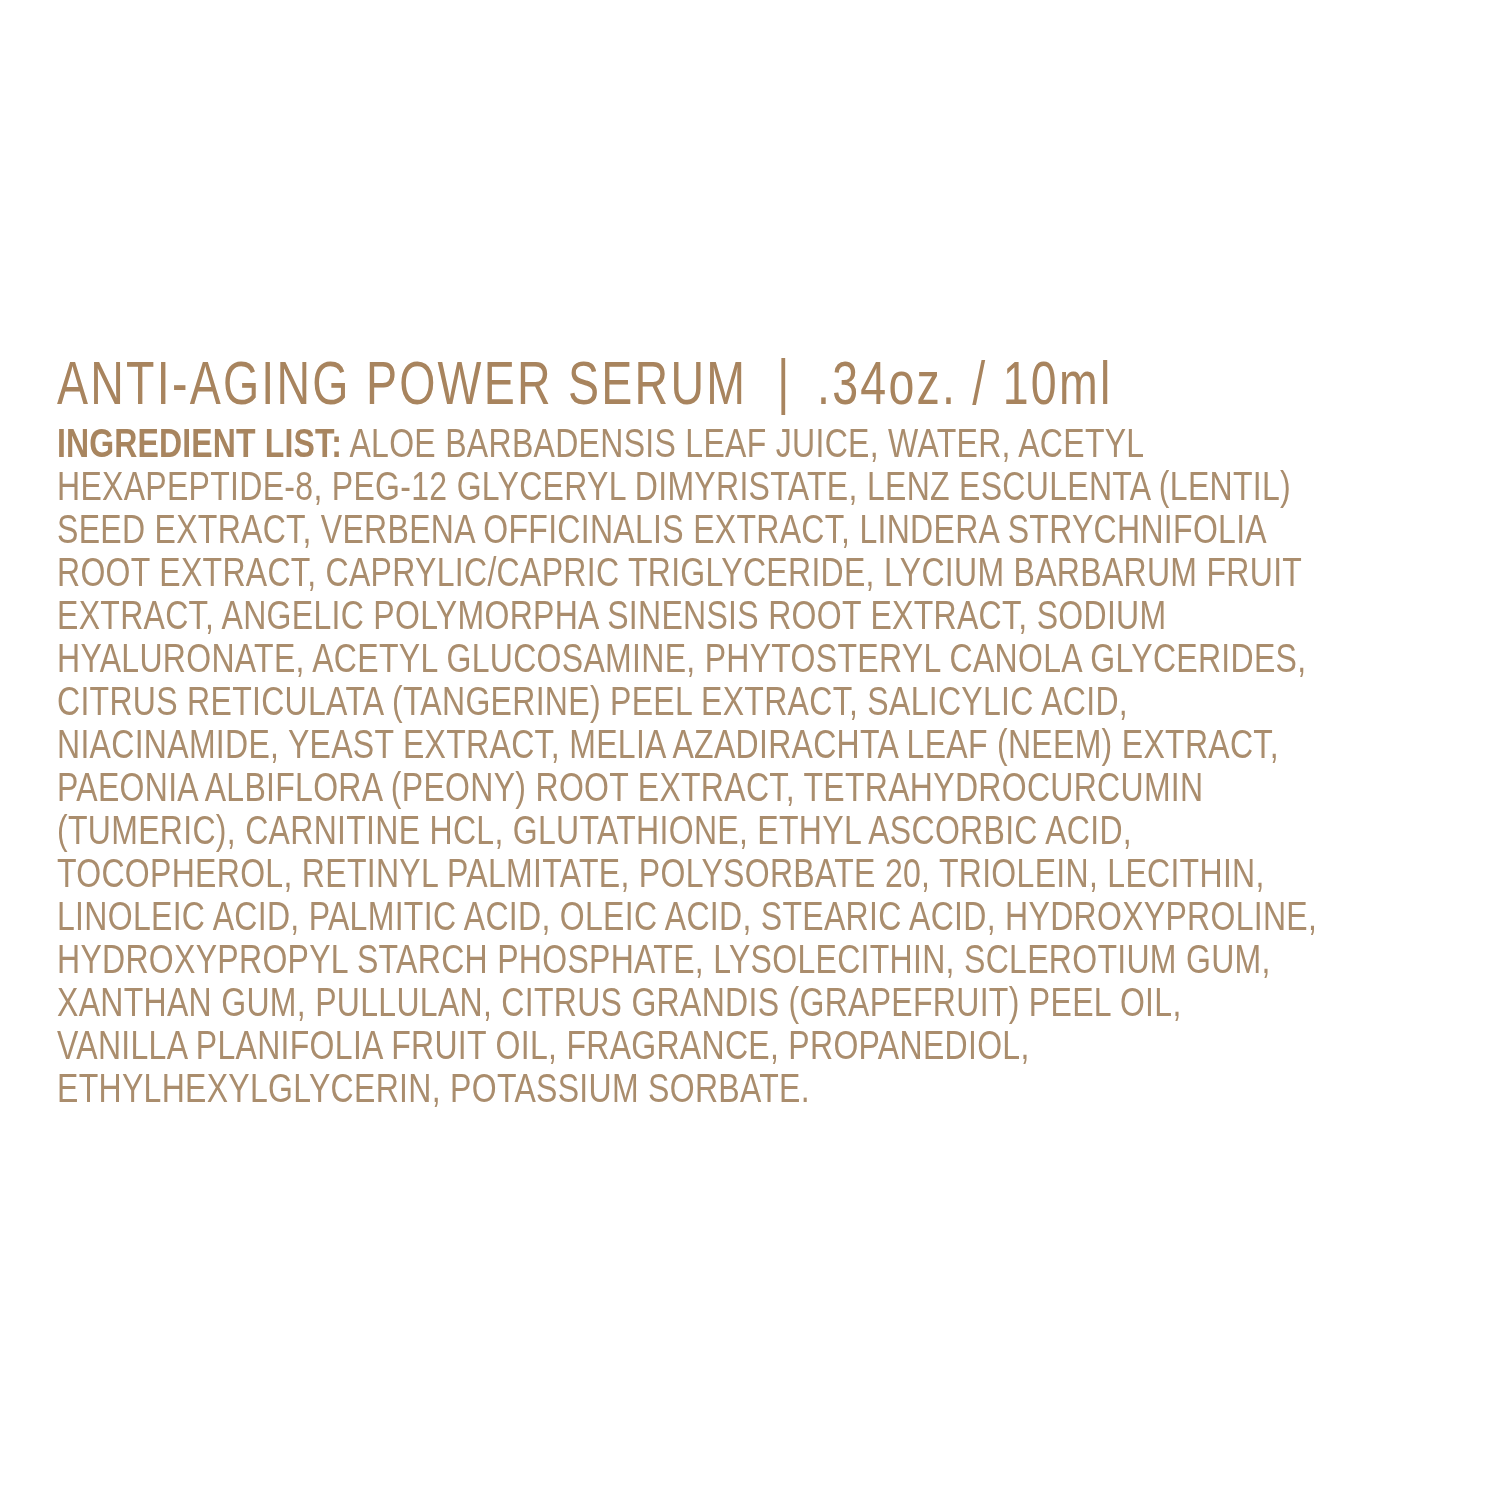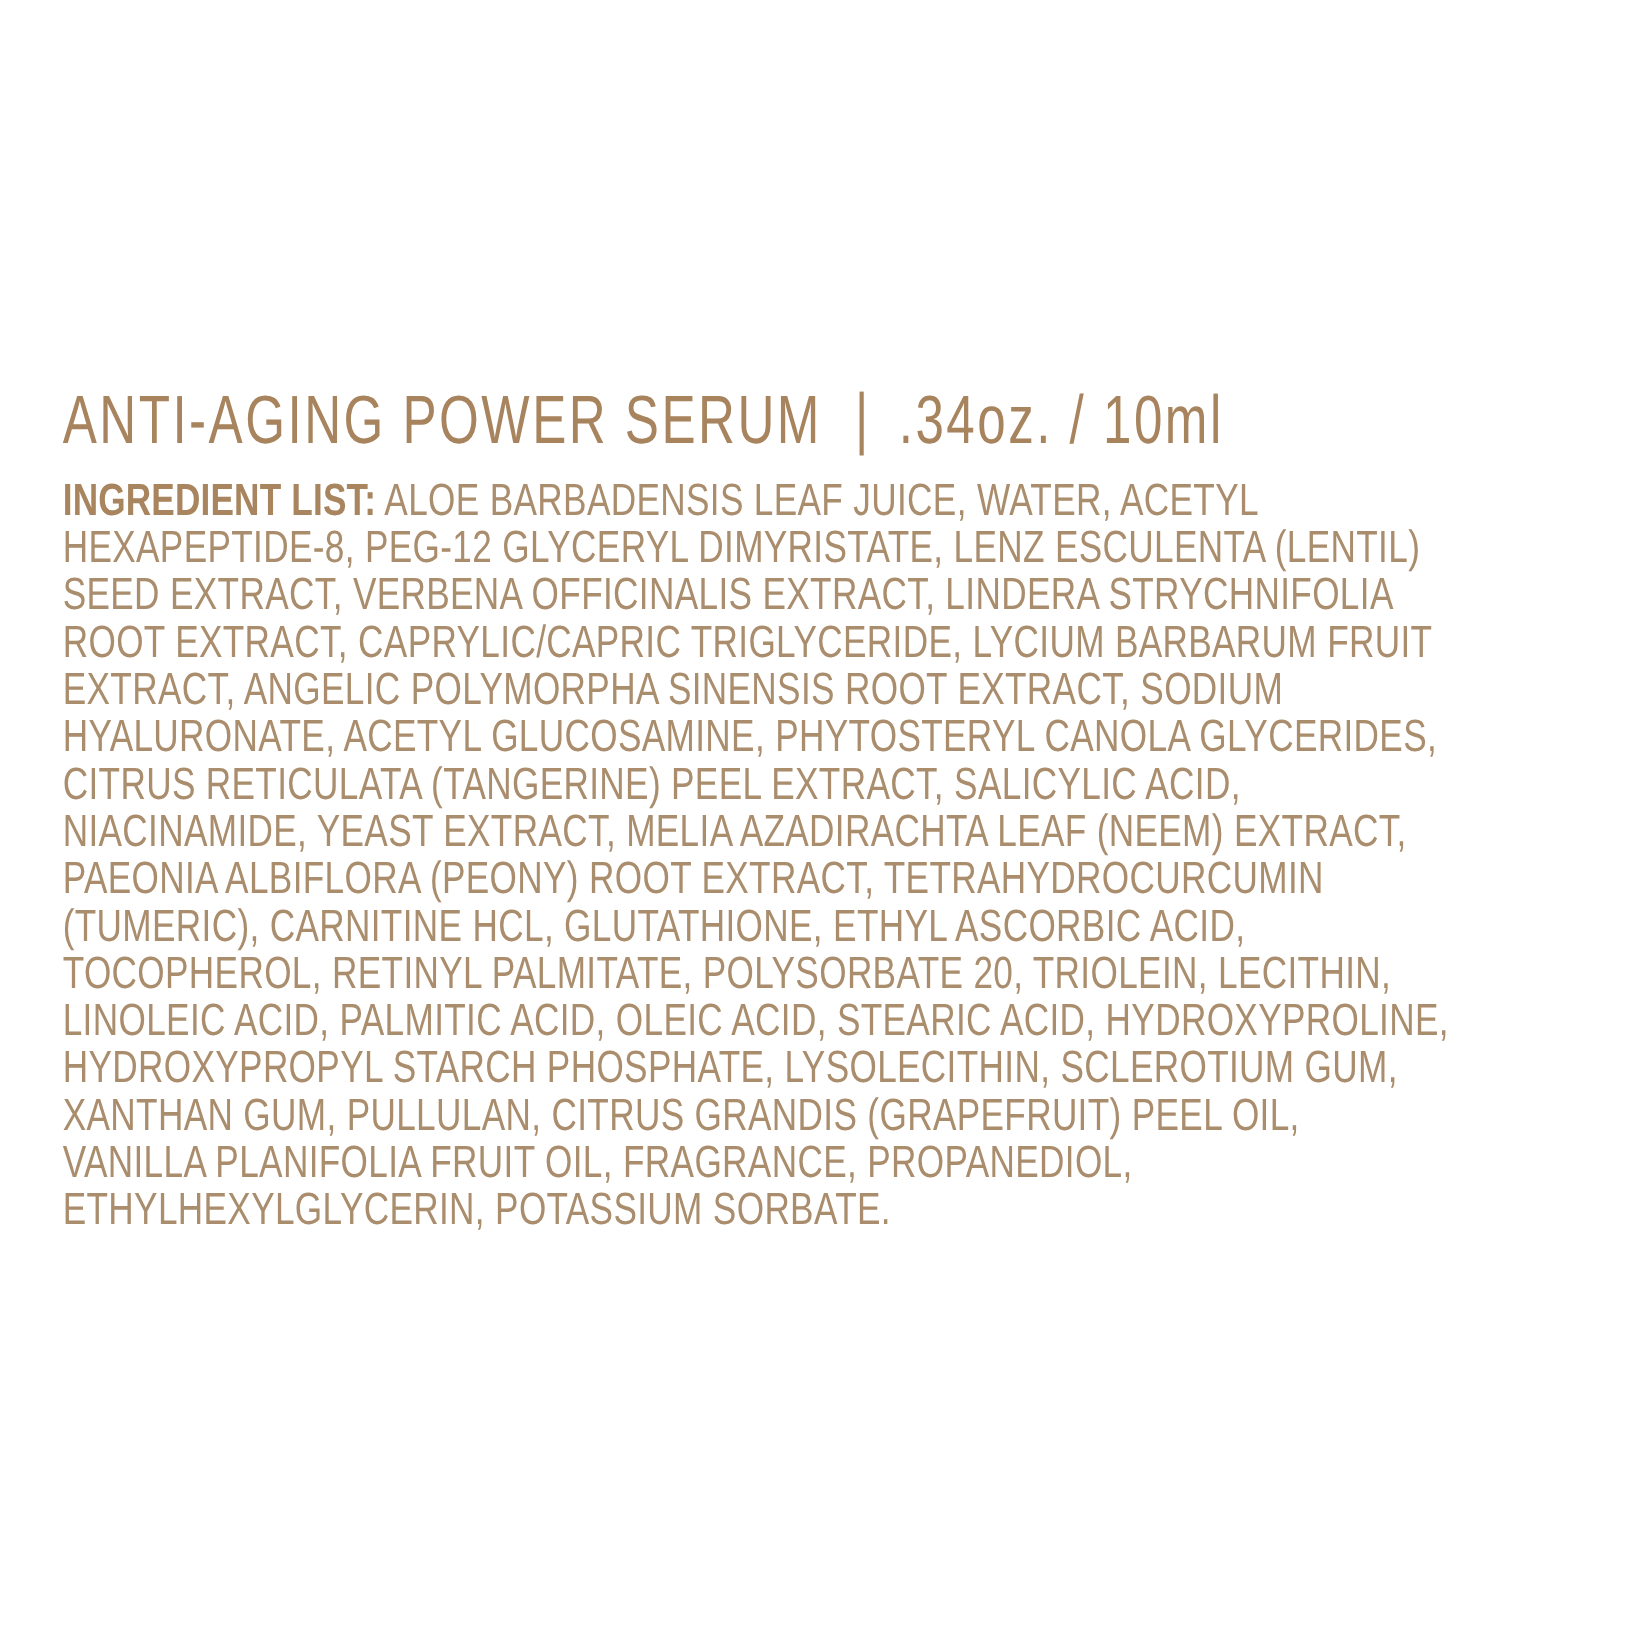--- a/index.html
+++ b/index.html
@@ -33,21 +33,21 @@
   }
   .title-sep {
     display: inline-block;
     margin: 0 34px 0 40px;
     font-weight: 300;
     position: relative;
     top: -2px;
     color: #a8845e;
   }
   .ingredients-body {
-    margin-top: 17px;
+    margin-top: 6px;
   }
   .ing-line {
     white-space: nowrap;
     font-size: 41px;
     line-height: 43px;
     font-weight: 400;
     letter-spacing: 0.4px;
     color: #aa8d6d;
     transform: scaleX(0.78);
     transform-origin: left top;

